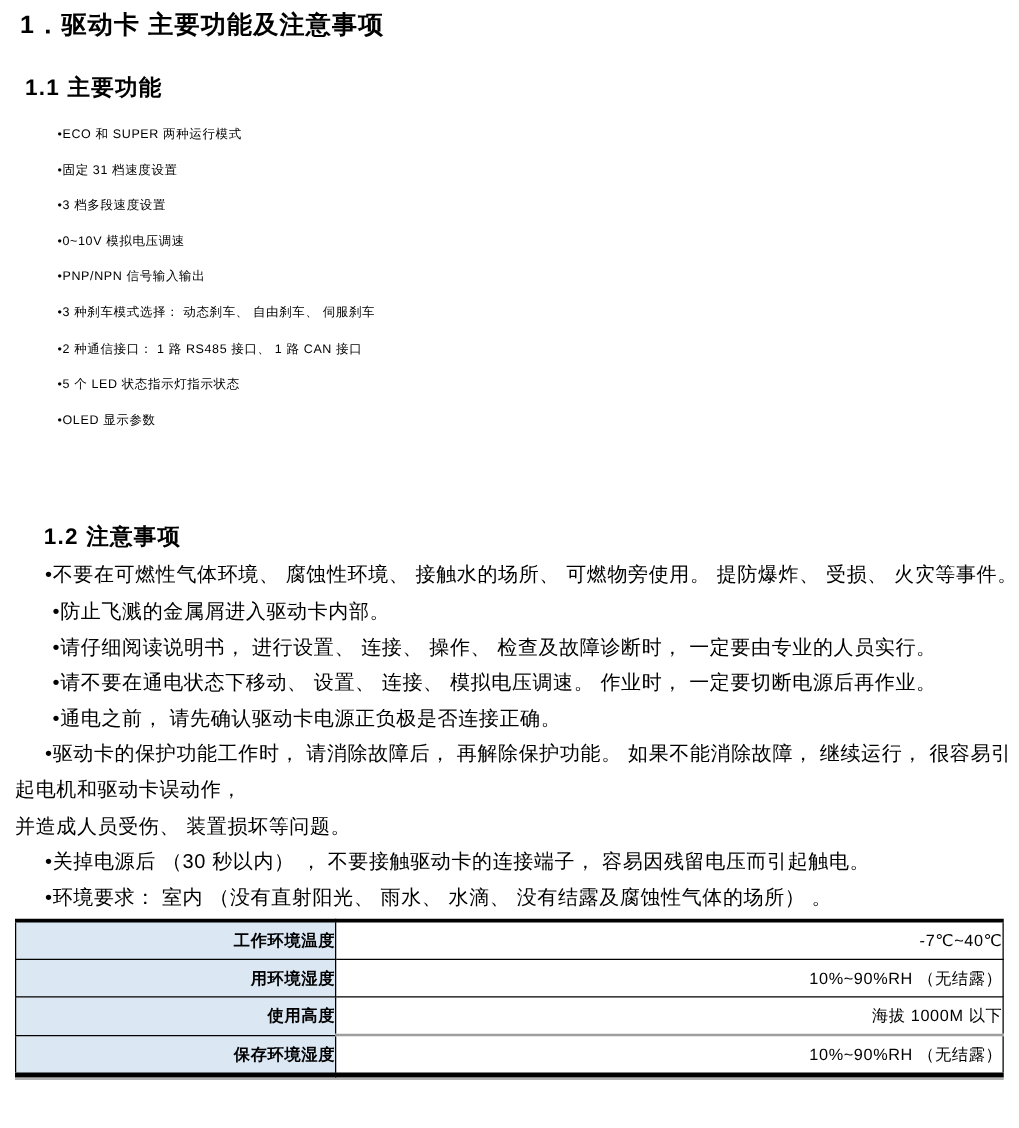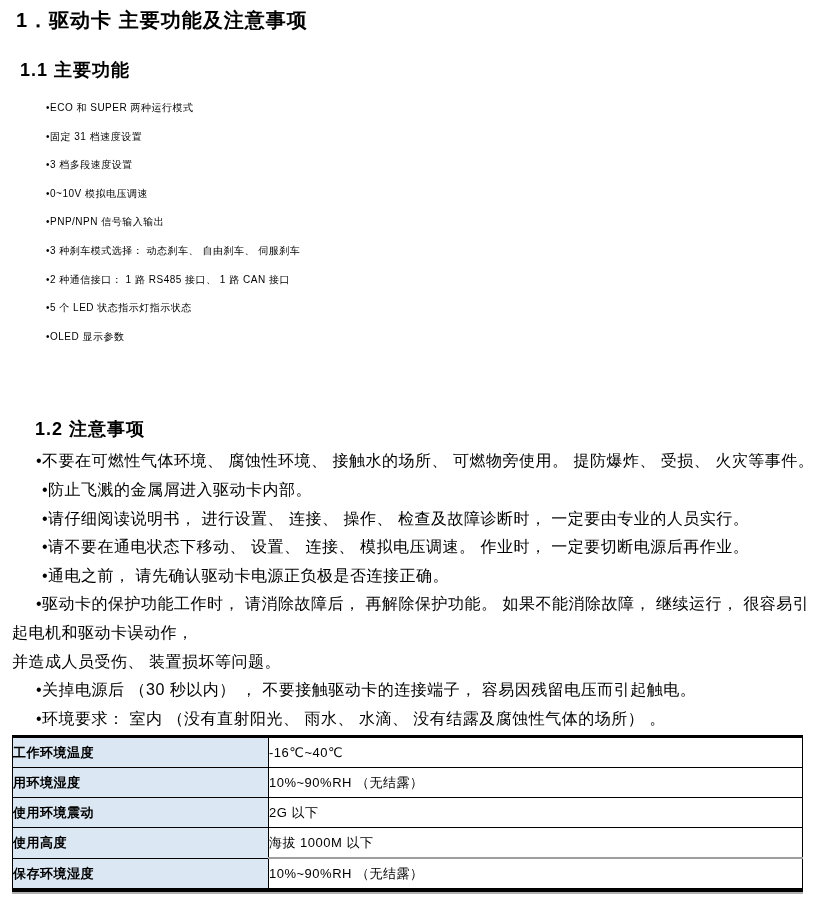--- a/index.html
+++ b/index.html
@@ -62,21 +62,21 @@
     width: 791px;
     margin: 2px 0 0 12px;
     border-top: 3px solid var(--table-border, #000);
     border-bottom: 4px solid var(--table-border, #000);
     box-shadow: 0 2px 0 var(--table-shadow, #b0b0b0);
   }
   table.env td {
     border: 1px solid var(--table-border, #000);
     height: 29px;
     padding: 0;
-    text-align: left;
+    text-align: right;
     vertical-align: middle;
     font-size: 13px;
     letter-spacing: 0.5px;
   }
   td.label {
     width: 255px;
     font-weight: bold;
     background: var(--cell-bg, #dbe8f4);
   }
   table.env tr:last-child td.value {
@@ -133,32 +133,28 @@
       <p class="notice v-a">•关掉电源后 （30 秒以内） ， 不要接触驱动卡的连接端子， 容易因残留电压而引起触电。</p>
 
       <p class="notice v-a">•环境要求： 室内 （没有直射阳光、 雨水、 水滴、 没有结露及腐蚀性气体的场所） 。</p>
     </div>
 
   <table class="env">
     <tbody>
 
         <tr>
           <td class="label">工作环境温度</td>
-          <td class="value">-16℃~40℃</td>
+          <td class="value">-7℃~40℃</td>
         </tr>
 
         <tr>
           <td class="label">用环境湿度</td>
           <td class="value">10%~90%RH （无结露）</td>
         </tr>
 
-        <tr>
-          <td class="label">使用环境震动</td>
-          <td class="value">2G 以下</td>
-        </tr>
 
         <tr>
           <td class="label">使用高度</td>
           <td class="value">海拔 1000M 以下</td>
         </tr>
 
 
         <tr>
           <td class="label">保存环境湿度</td>
           <td class="value">10%~90%RH （无结露）</td>

